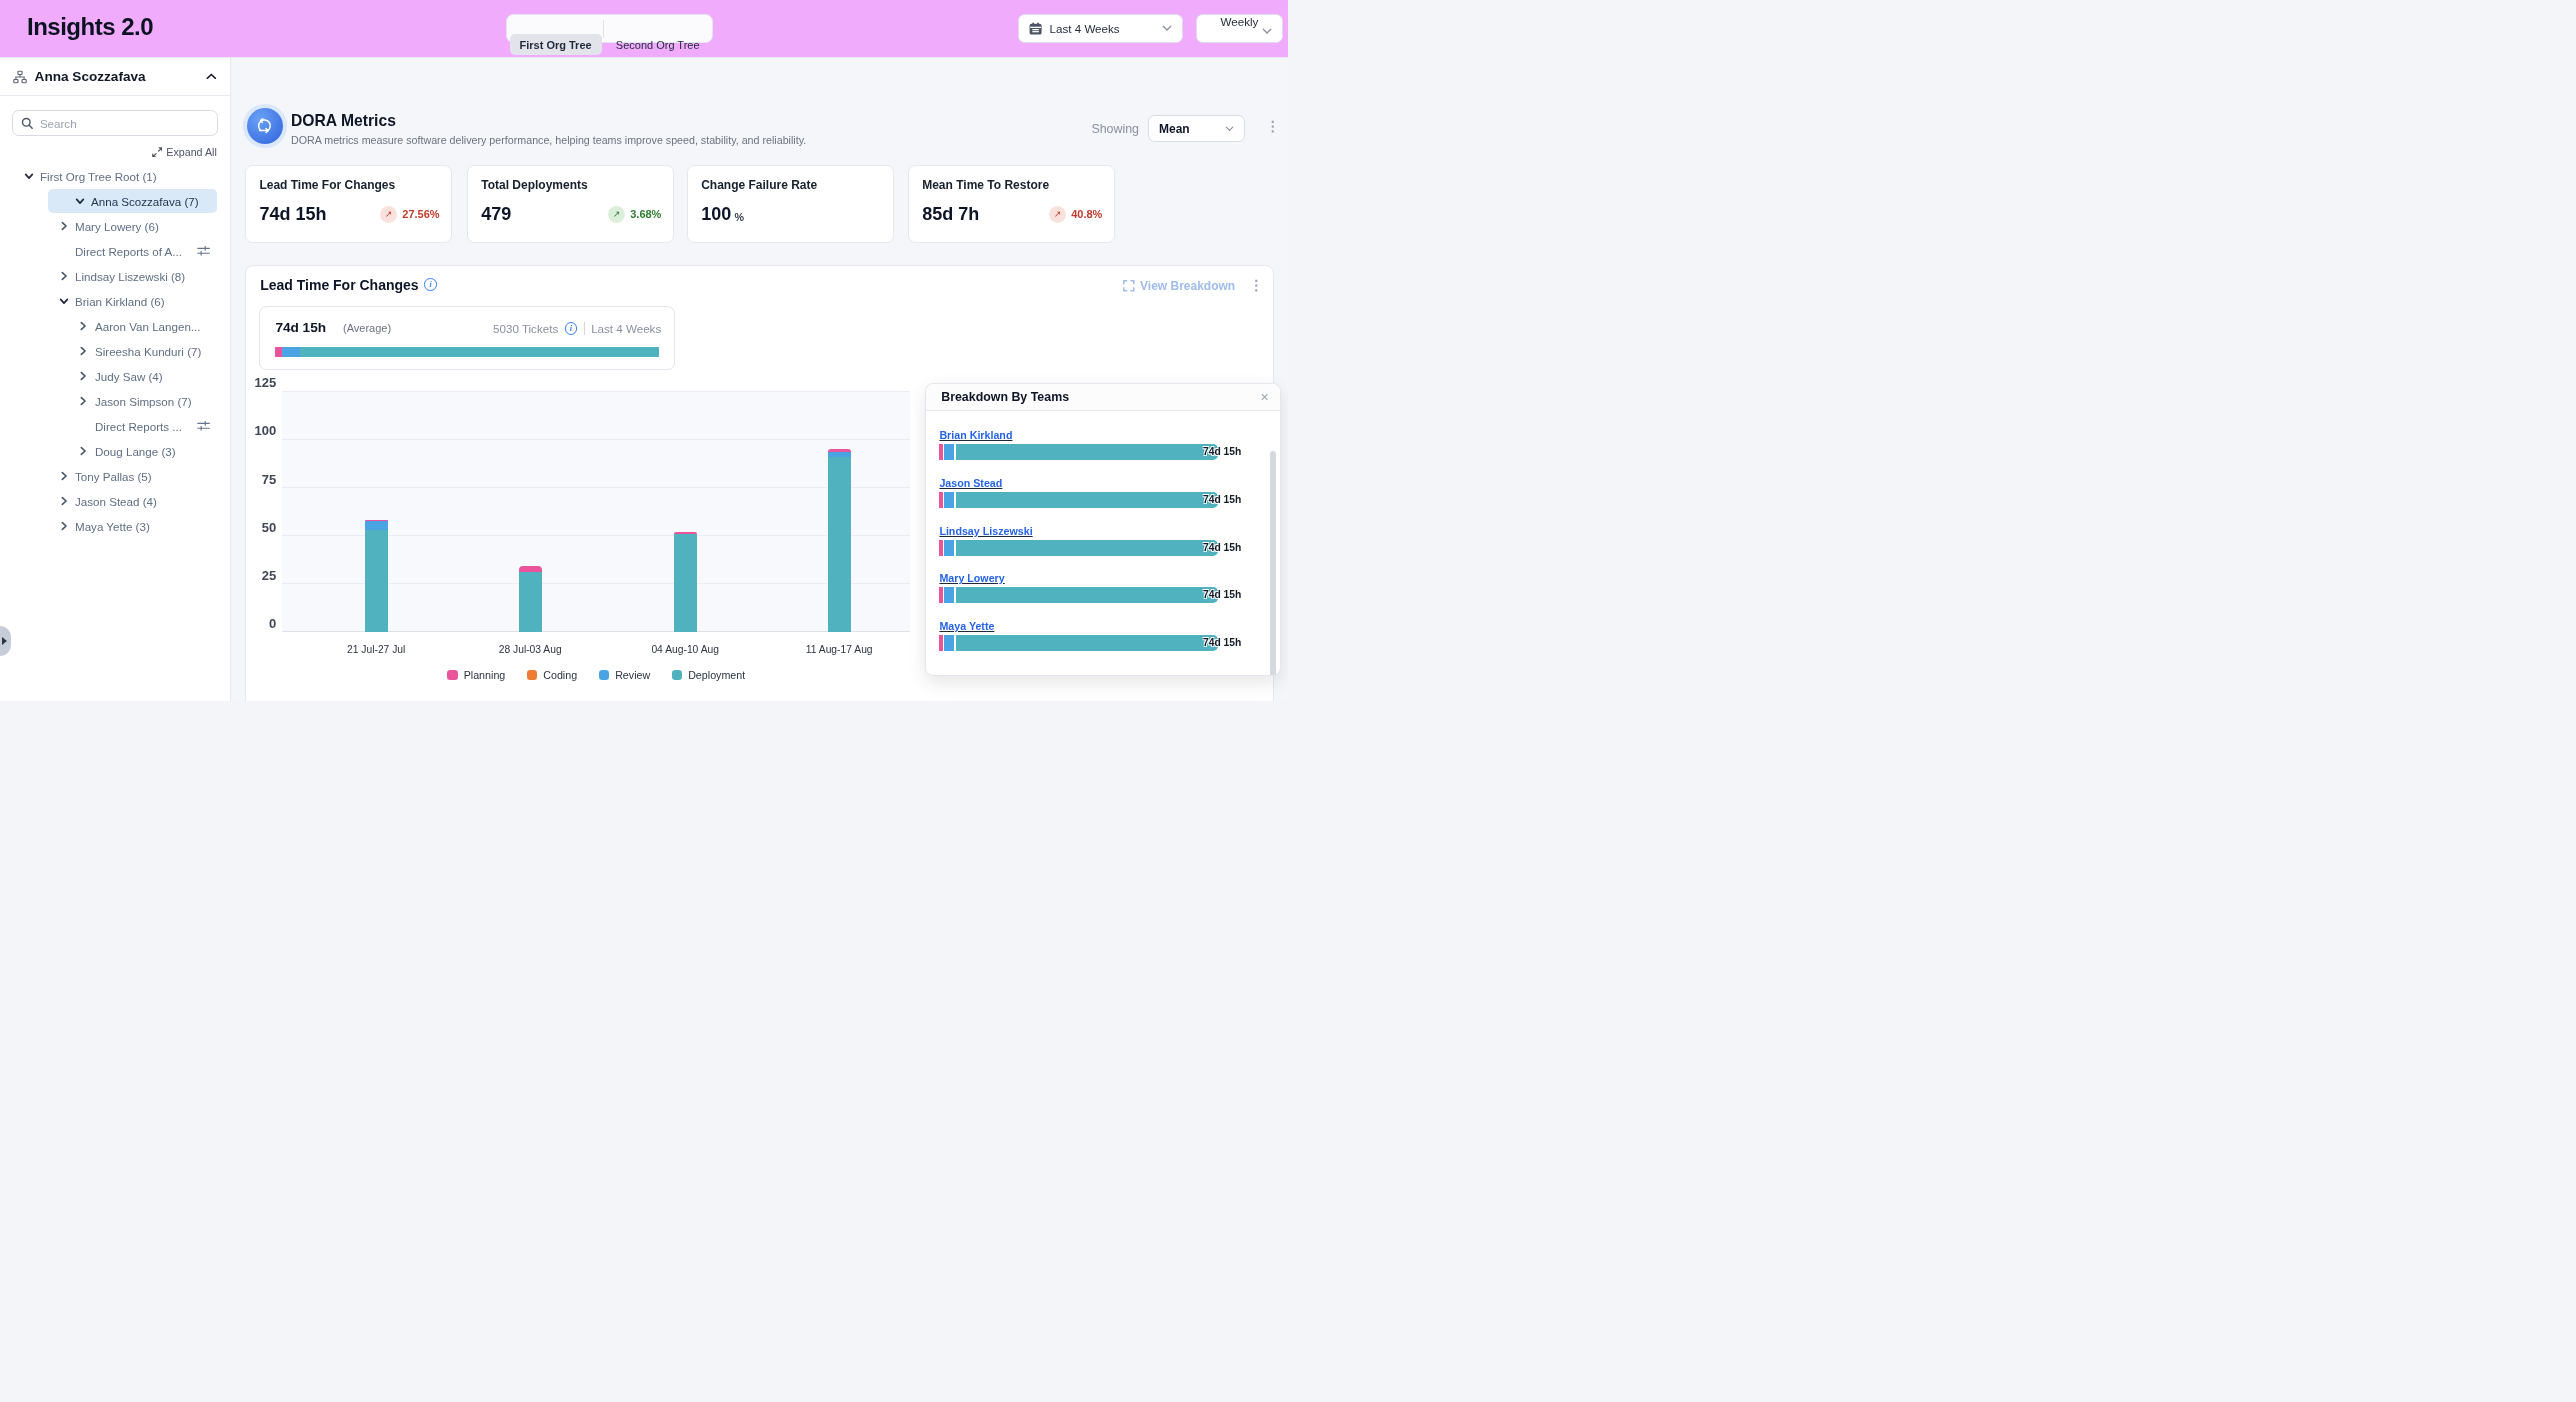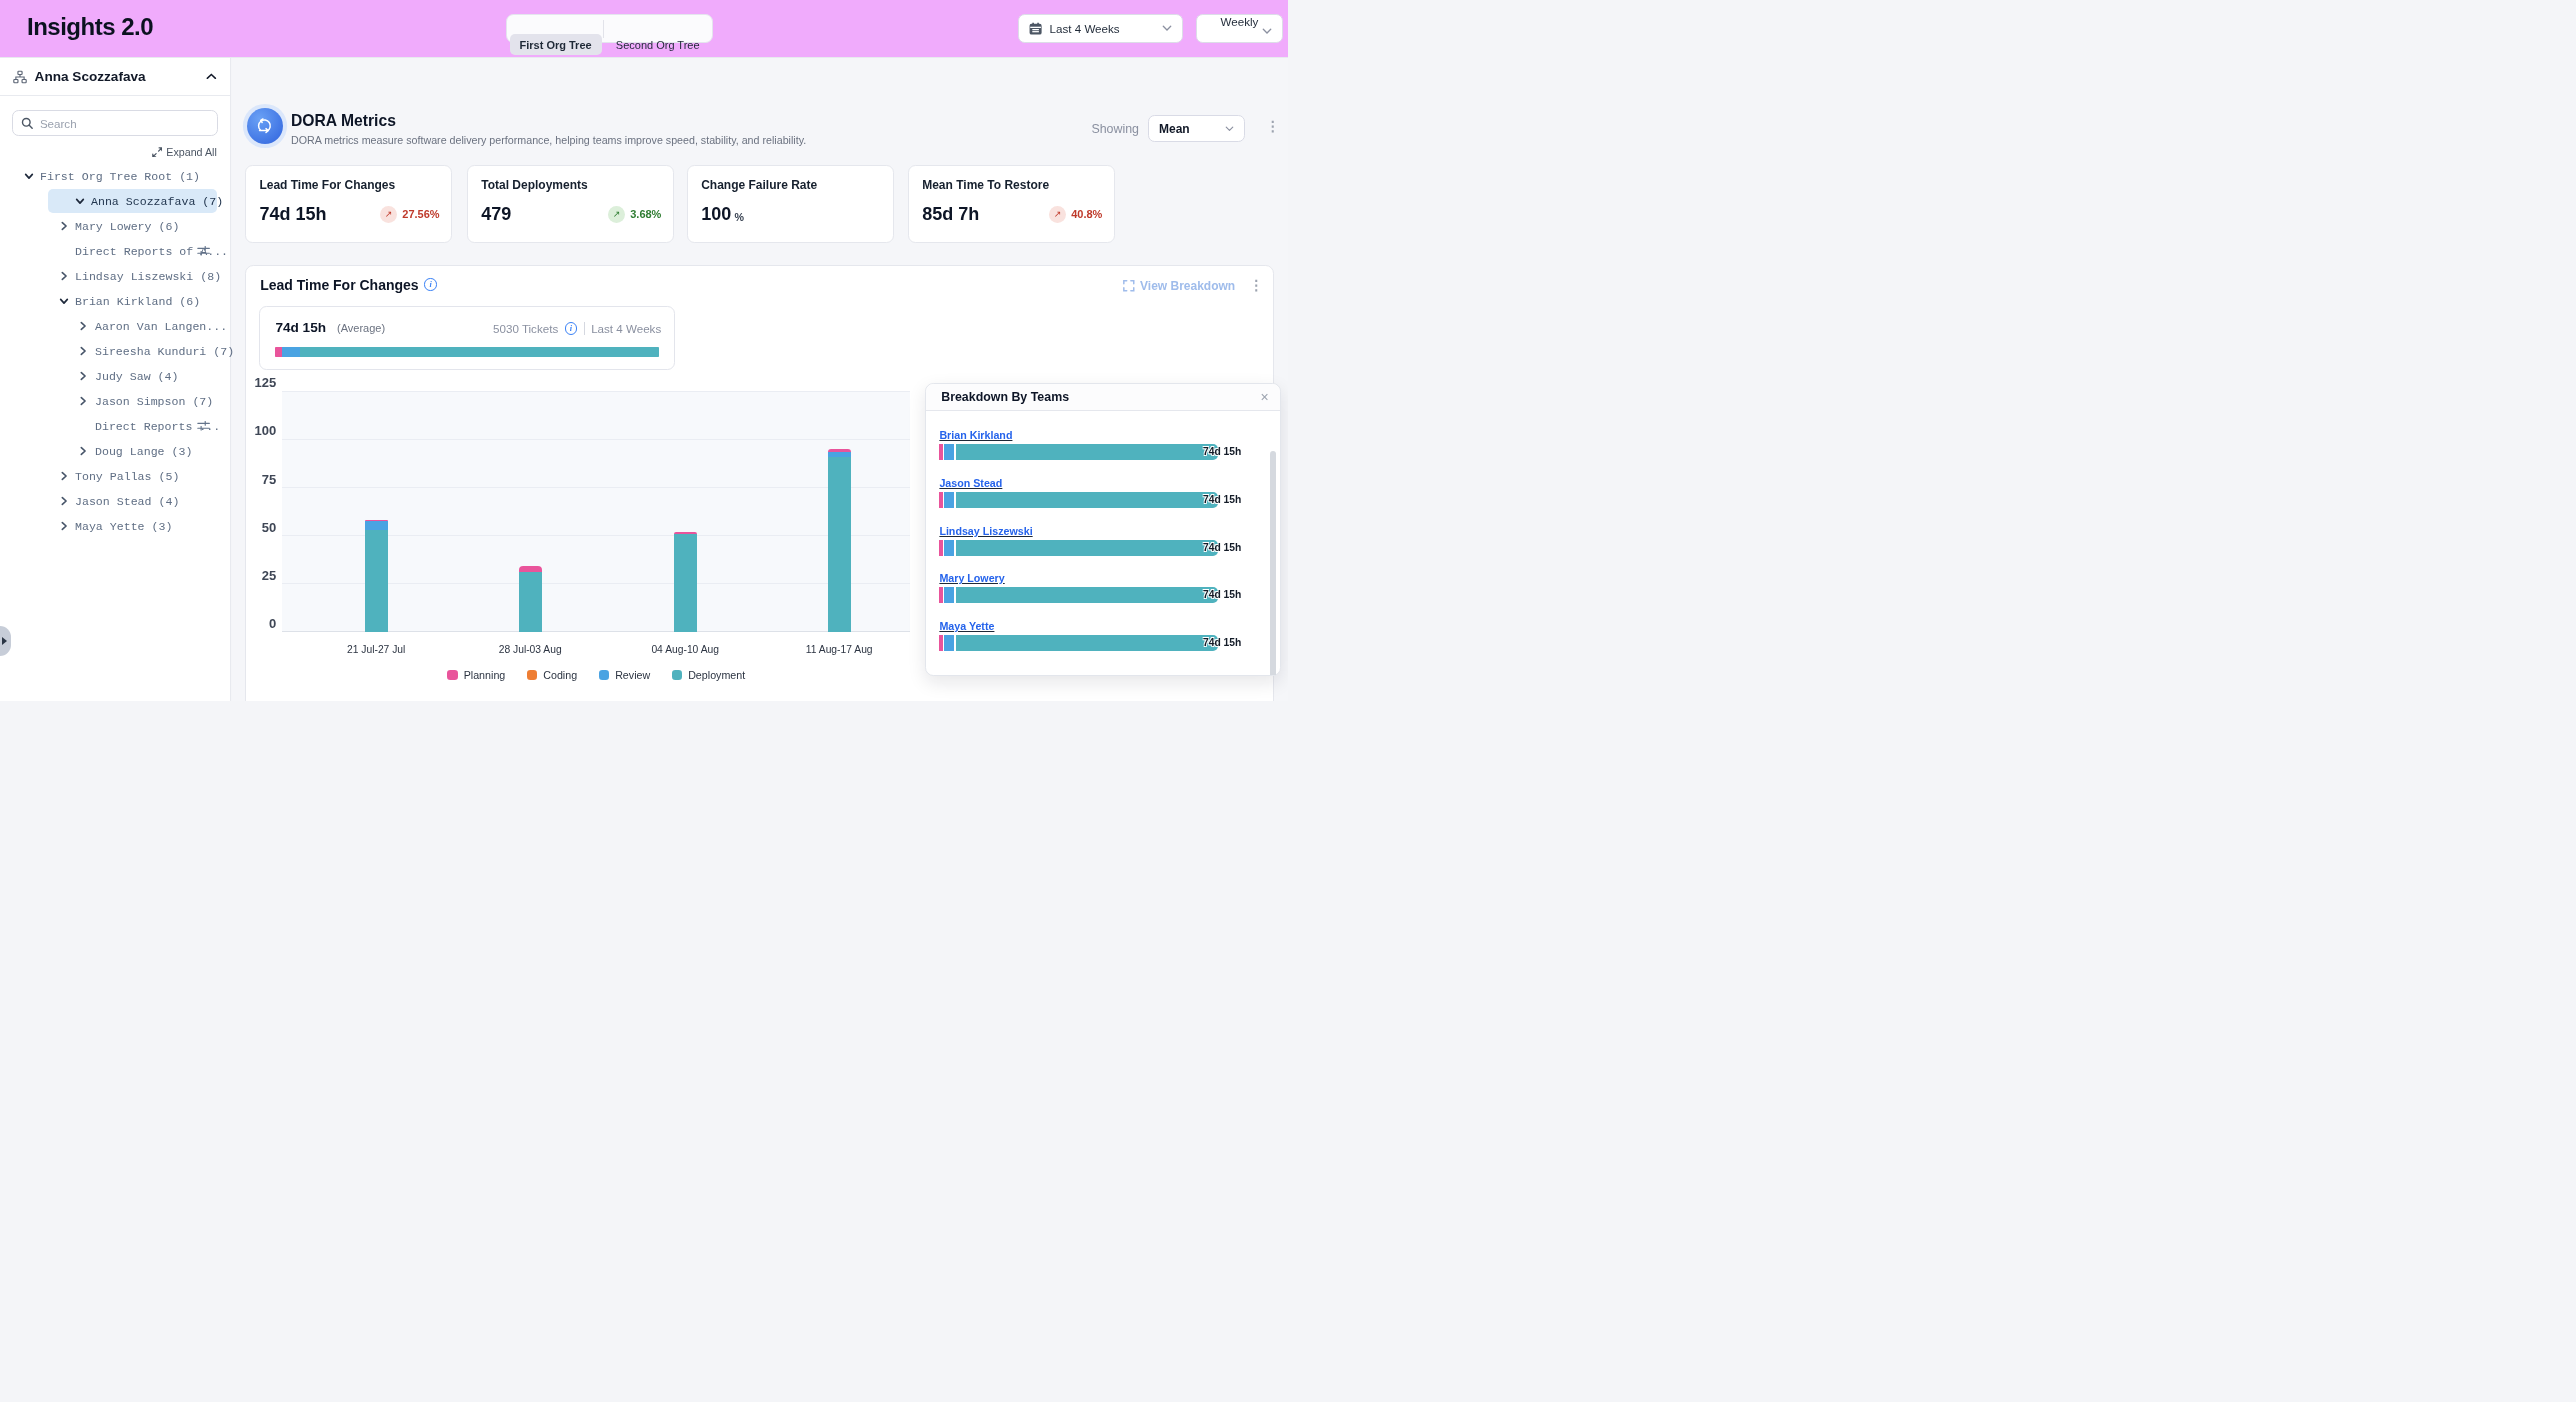--- a/index.html
+++ b/index.html
@@ -28,21 +28,21 @@
   .search-wrap input { border:none; outline:none; font-size:11.6px; color:#1f2937; margin-left:6.6px; width:100%; background:transparent; font-family:inherit; }
   .search-wrap input::placeholder { color:#9aa1ae; }
   .expand-row { text-align:right; margin:9px 13.2px 3.3px 0; }
   .expand-link { display:inline-flex; align-items:center; gap:4.1px; font-size:10.7px; color:#4b5563; cursor:pointer; }
   .tree { margin-top:3.3px; }
   .tree-row { position:relative; height:25px; display:flex; align-items:center; font-size:11.6px; color:#5f6e84; cursor:pointer; }
   .tree-row .hl { position:absolute; left:12.4px; right:13.2px; top:0.8px; bottom:0.8px; border-radius:5px; background:#d9e9f8; display:none; }
   .tree-row.selected .hl { display:block; }
   .tree-row.selected { color:#22364f; font-weight:500;margin-left:36px; }
   .tree-chev { position:absolute; width:10px; height:10px; }
-  .tree-label { position:absolute; white-space:nowrap; z-index:1;font-family:Liberation Mono, monospace; }
+  .tree-label { position:absolute; white-space:nowrap; z-index:1; }
   .tree-filter { position:absolute; right:20px; z-index:1; cursor:pointer; }
   .collapse-handle { position:absolute; left:0; top:626px; width:10.7px; height:30px; background:#c7cdd8; border-radius:0 15px 15px 0; z-index:40; cursor:pointer; display:flex; align-items:center; }
   .collapse-handle:after { content:""; margin-left:1.7px; border-left:5.8px solid #2b3645; border-top:4.1px solid transparent; border-bottom:4.1px solid transparent; }
 
   
   .main { position:absolute; left:232px; top:58px; right:0; bottom:0; background:#f5f6f9; }
   .tabbar { position:absolute; top:0; left:0; right:0; height:38px; background:#fff; border-bottom:0.8px solid #e8eaef; }
   .tabs { position:absolute; left:292px; top:0; bottom:0; display:flex; gap:28px; }
   .tab { display:flex; align-items:center; font-size:12.4px; color:#3d4656; cursor:pointer; position:relative; padding:0 1.7px; }
   .tab.active { color:#0d1526; font-weight:700; }
@@ -75,21 +75,21 @@
 
   
   .bigcard { position:absolute; left:13.2px; top:169px; width:1029px; height:526px; background:#fff; border:0.8px solid #e5e7ed; border-radius:8.3px; }
   .bc-title { position:absolute; left:14px; top:10.7px; font-size:14px; font-weight:800; color:#0d1526; display:flex; align-items:center; gap:5.8px; }
   .info-i { width:12.4px; height:12.4px; border-radius:50%; border:1.2px solid #3b82f6; color:#3b82f6; font-size:8.3px; font-weight:700; display:inline-flex; align-items:center; justify-content:center; font-family:"Liberation Serif",serif; font-style:italic; }
   .view-bd { position:absolute; right:38px; top:13.2px; display:flex; align-items:center; gap:5px; color:#9fbceb; font-size:12px; font-weight:700; cursor:pointer; }
   .bc-kebab { position:absolute; right:10px; top:12.4px; }
 
   .sumbox { position:absolute; left:13.2px; top:40px; width:416px; height:64px; border:0.8px solid #e3e5ec; border-radius:7.4px; background:#fff; }
   .sum-left { position:absolute; left:15px; top:13.2px; font-size:13.6px; font-weight:800; color:#0d1526; }
-  .sum-left .avg { font-size:11px; font-weight:400; color:#6b7280; margin-left:11px; }
+  .sum-left .avg { font-size:11px; font-weight:400; color:#6b7280; margin-left:17px; }
   .sum-right { position:absolute; right:13.2px; top:15px; display:flex; align-items:center; gap:6.6px; font-size:11.6px; color:#8a90a0; }
   .sum-div { width:0.8px; height:13.2px; background:#d5d8e0; }
   .minibar { position:absolute; left:15px; right:15px; top:40px; height:10px; display:flex; border-radius:0.8px; overflow:hidden; }
 
   .plot { position:absolute; left:36px; top:126px; width:628px; height:240px; background:#f7f9fc; }
   .gridline { position:absolute; left:0; right:0; height:0.8px; background:#eaedf3; }
   .gridline.zero { background:#dde1e8; }
   .ytick { position:absolute; left:-36px; width:30px; text-align:right; font-size:13px; color:#3f4756; transform:translateY(-50%);font-weight:bold; }
   .bar { position:absolute; bottom:0; width:23px; display:flex; flex-direction:column; }
   .bar .segseg { width:100%; }

